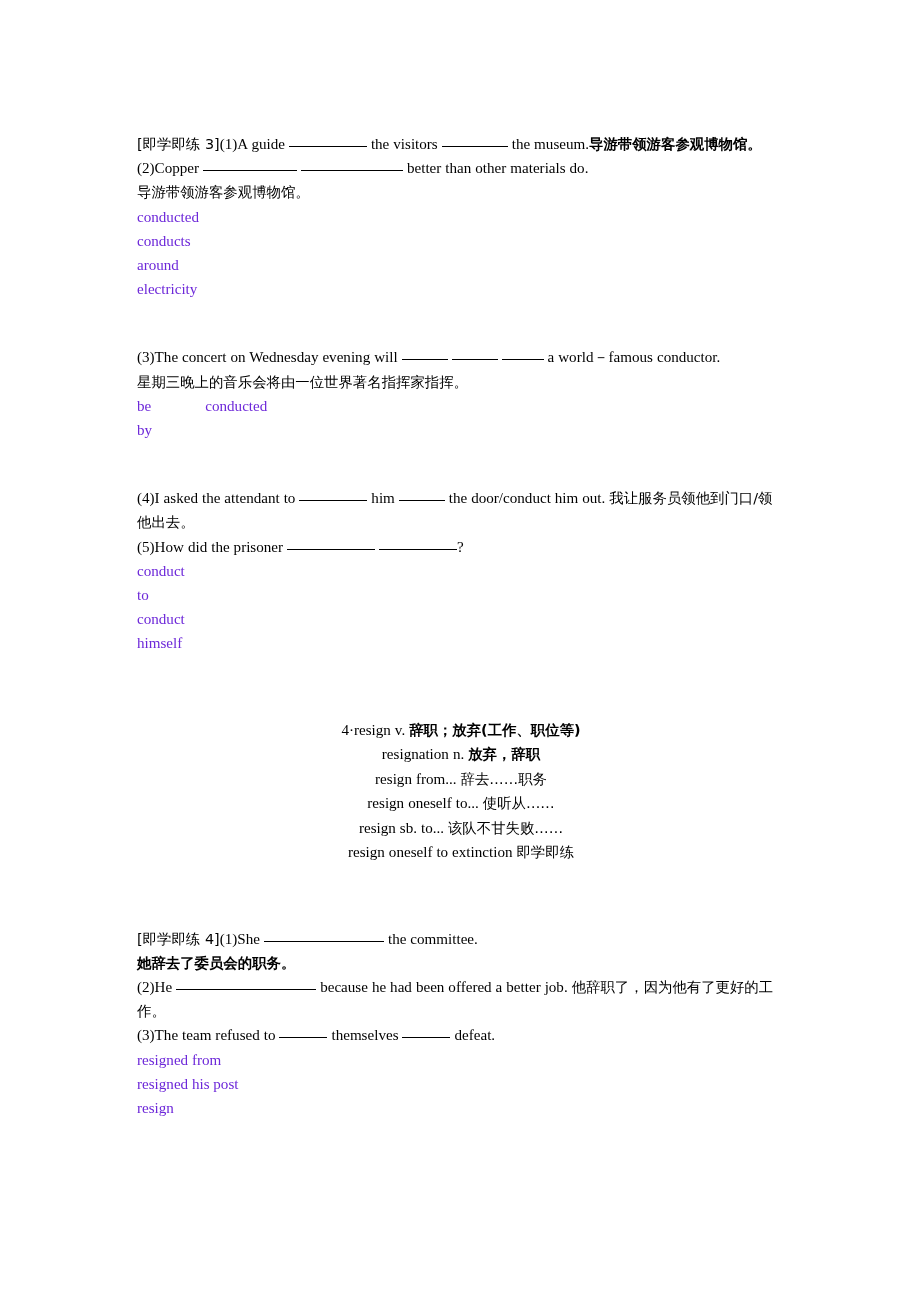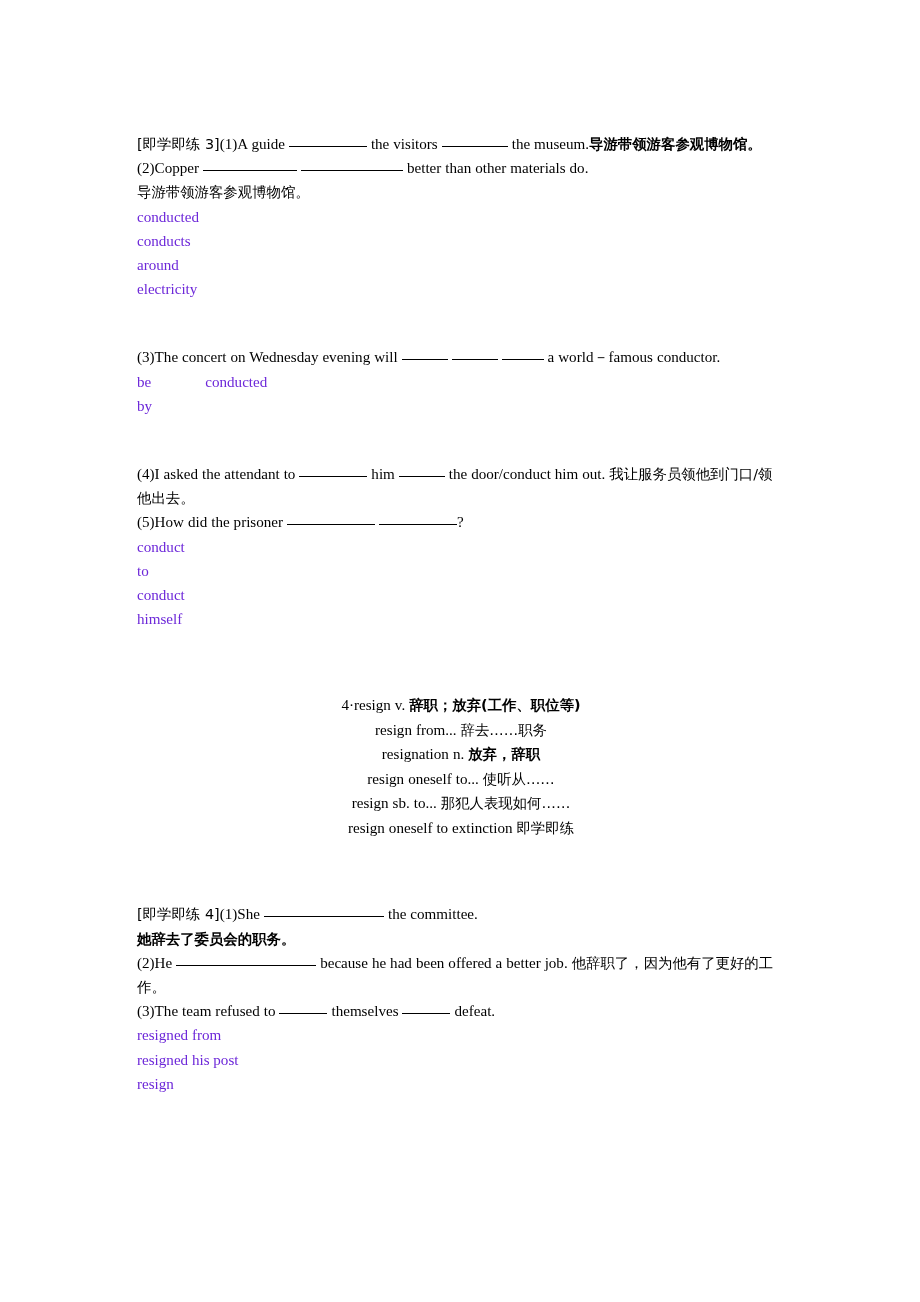--- a/index.html
+++ b/index.html
@@ -85,20 +85,21 @@
 
       <div class="ans">conducted</div>
       <div class="ans">conducts</div>
       <div class="ans">around</div>
       <div class="ans">electricity</div>
 
       <div class="gap-md"></div>
 
       <div class="line para"><span>(3)</span><span>The concert on Wednesday evening will </span><span class="blank" style="width:46px"></span><span> </span><span class="blank" style="width:46px"></span><span> </span><span class="blank" style="width:42px"></span><span> a world－famous conductor.</span></div>
 
+      <div class="line"><span class="cn">星期三晚上的音乐会将由一位世界著名指挥家指挥。</span></div>
 
       <div class="ans"><span>be</span><span style="display:inline-block;width:54px"></span><span>conducted</span></div>
       <div class="ans">by</div>
 
       <div class="gap-md"></div>
 
       <div class="line para"><span>(4)</span><span>I asked the attendant to </span><span class="blank" style="width:68px"></span><span> him </span><span class="blank" style="width:46px"></span><span> the door/conduct him out. </span><span class="cn">我让服务员领他到门口/领他出去。</span></div>
 
       <div class="line para"><span>(5)</span><span>How did the prisoner </span><span class="blank" style="width:88px"></span><span> </span><span class="blank" style="width:78px"></span><span>?</span></div>
 
@@ -107,24 +108,24 @@
       <div class="ans">to</div>
       <div class="ans">conduct</div>
       <div class="ans">himself</div>
     </div>
 
     <div class="gap-xl"></div>
 
     <div class="block vocab">
       <div class="line"><span>4·</span><span>resign</span><span> v. </span><span class="cn-bold">辞职；放弃(工作、职位等)</span></div>
 
+      <div class="line"><span>resignation n. </span><span class="cn-bold">放弃，辞职</span></div>
       <div class="line"><span>resign from... </span><span class="cn">辞去……职务</span></div>
-      <div class="line"><span>resignation n. </span><span class="cn-bold">放弃，辞职</span></div>
       <div class="line"><span>resign oneself to... </span><span class="cn">使听从……</span></div>
-      <div class="line"><span>resign sb. to... </span><span class="cn">那犯人表现如何……</span></div>
+      <div class="line"><span>resign sb. to... </span><span class="cn">该队不甘失败……</span></div>
       <div class="line"><span>resign oneself to extinction  </span><span class="cn">即学即练</span></div>
     </div>
 
     <div class="gap-xl"></div>
 
     <div class="block">
       <div class="line para"><span class="lbl cn-bold">[即学即练 4]</span><span>(1)</span><span>She </span><span class="blank" style="width:120px"></span><span> the committee.</span></div>
 
       <div class="line"><span class="cn-bold">她辞去了委员会的职务。</span></div>
 

